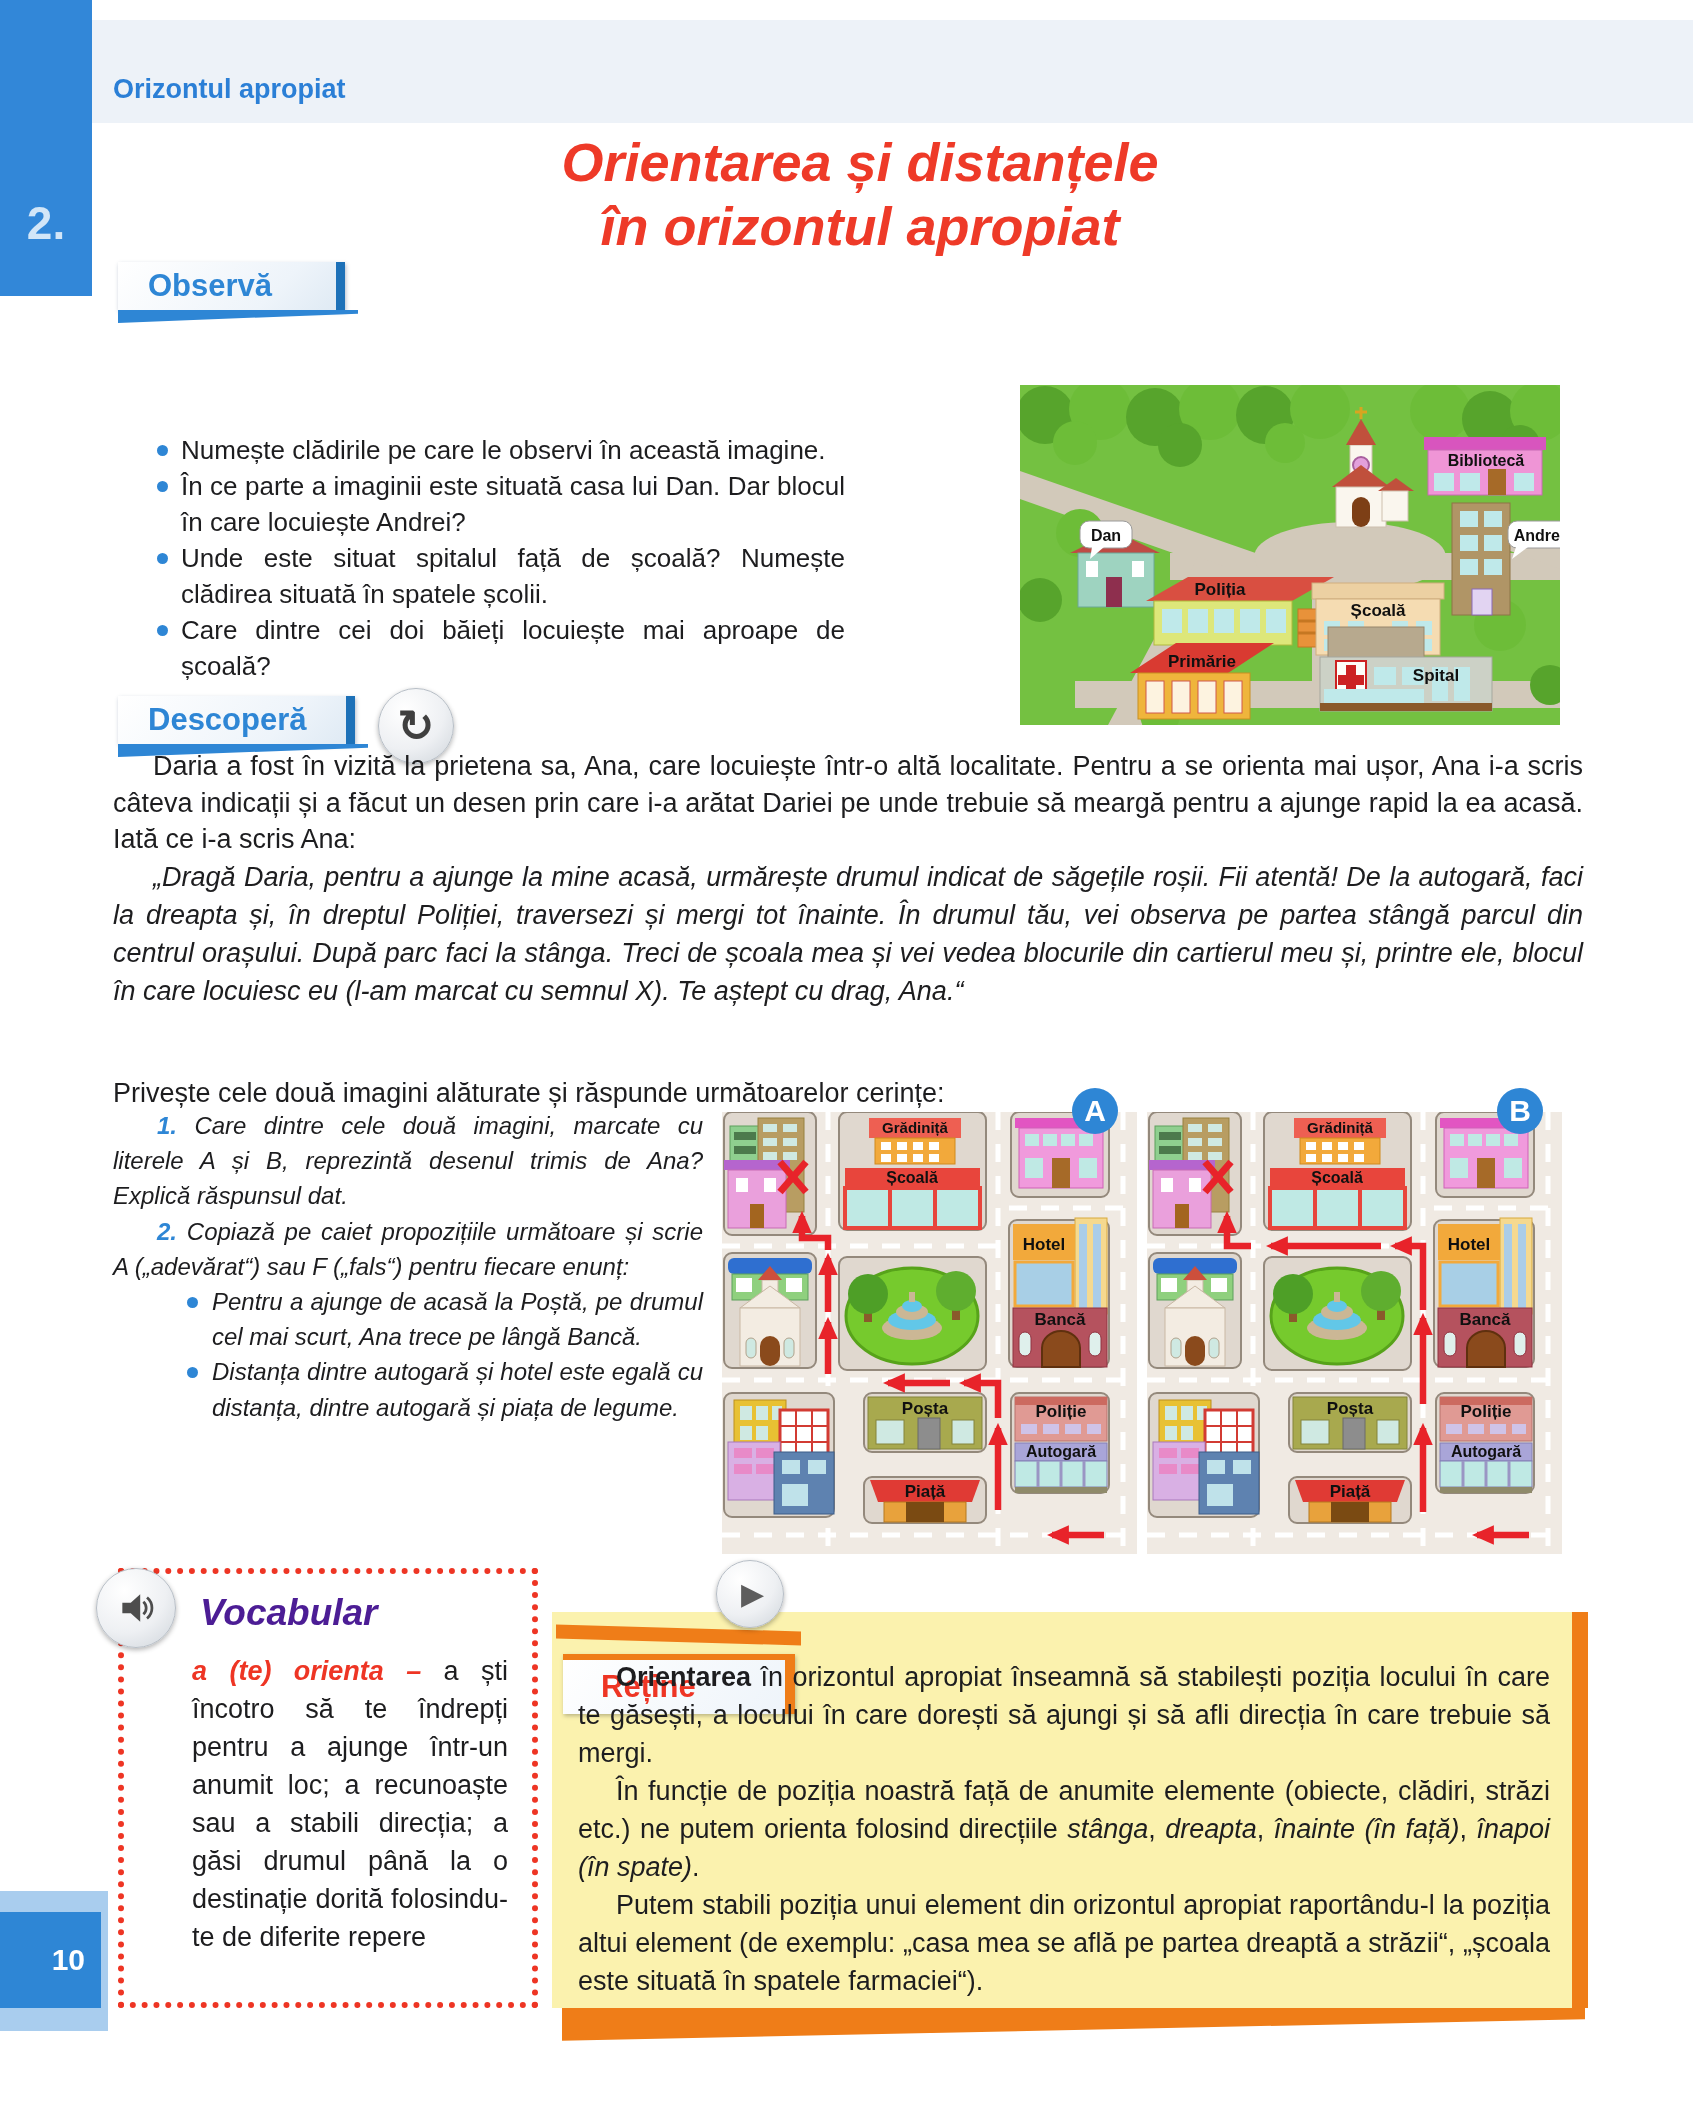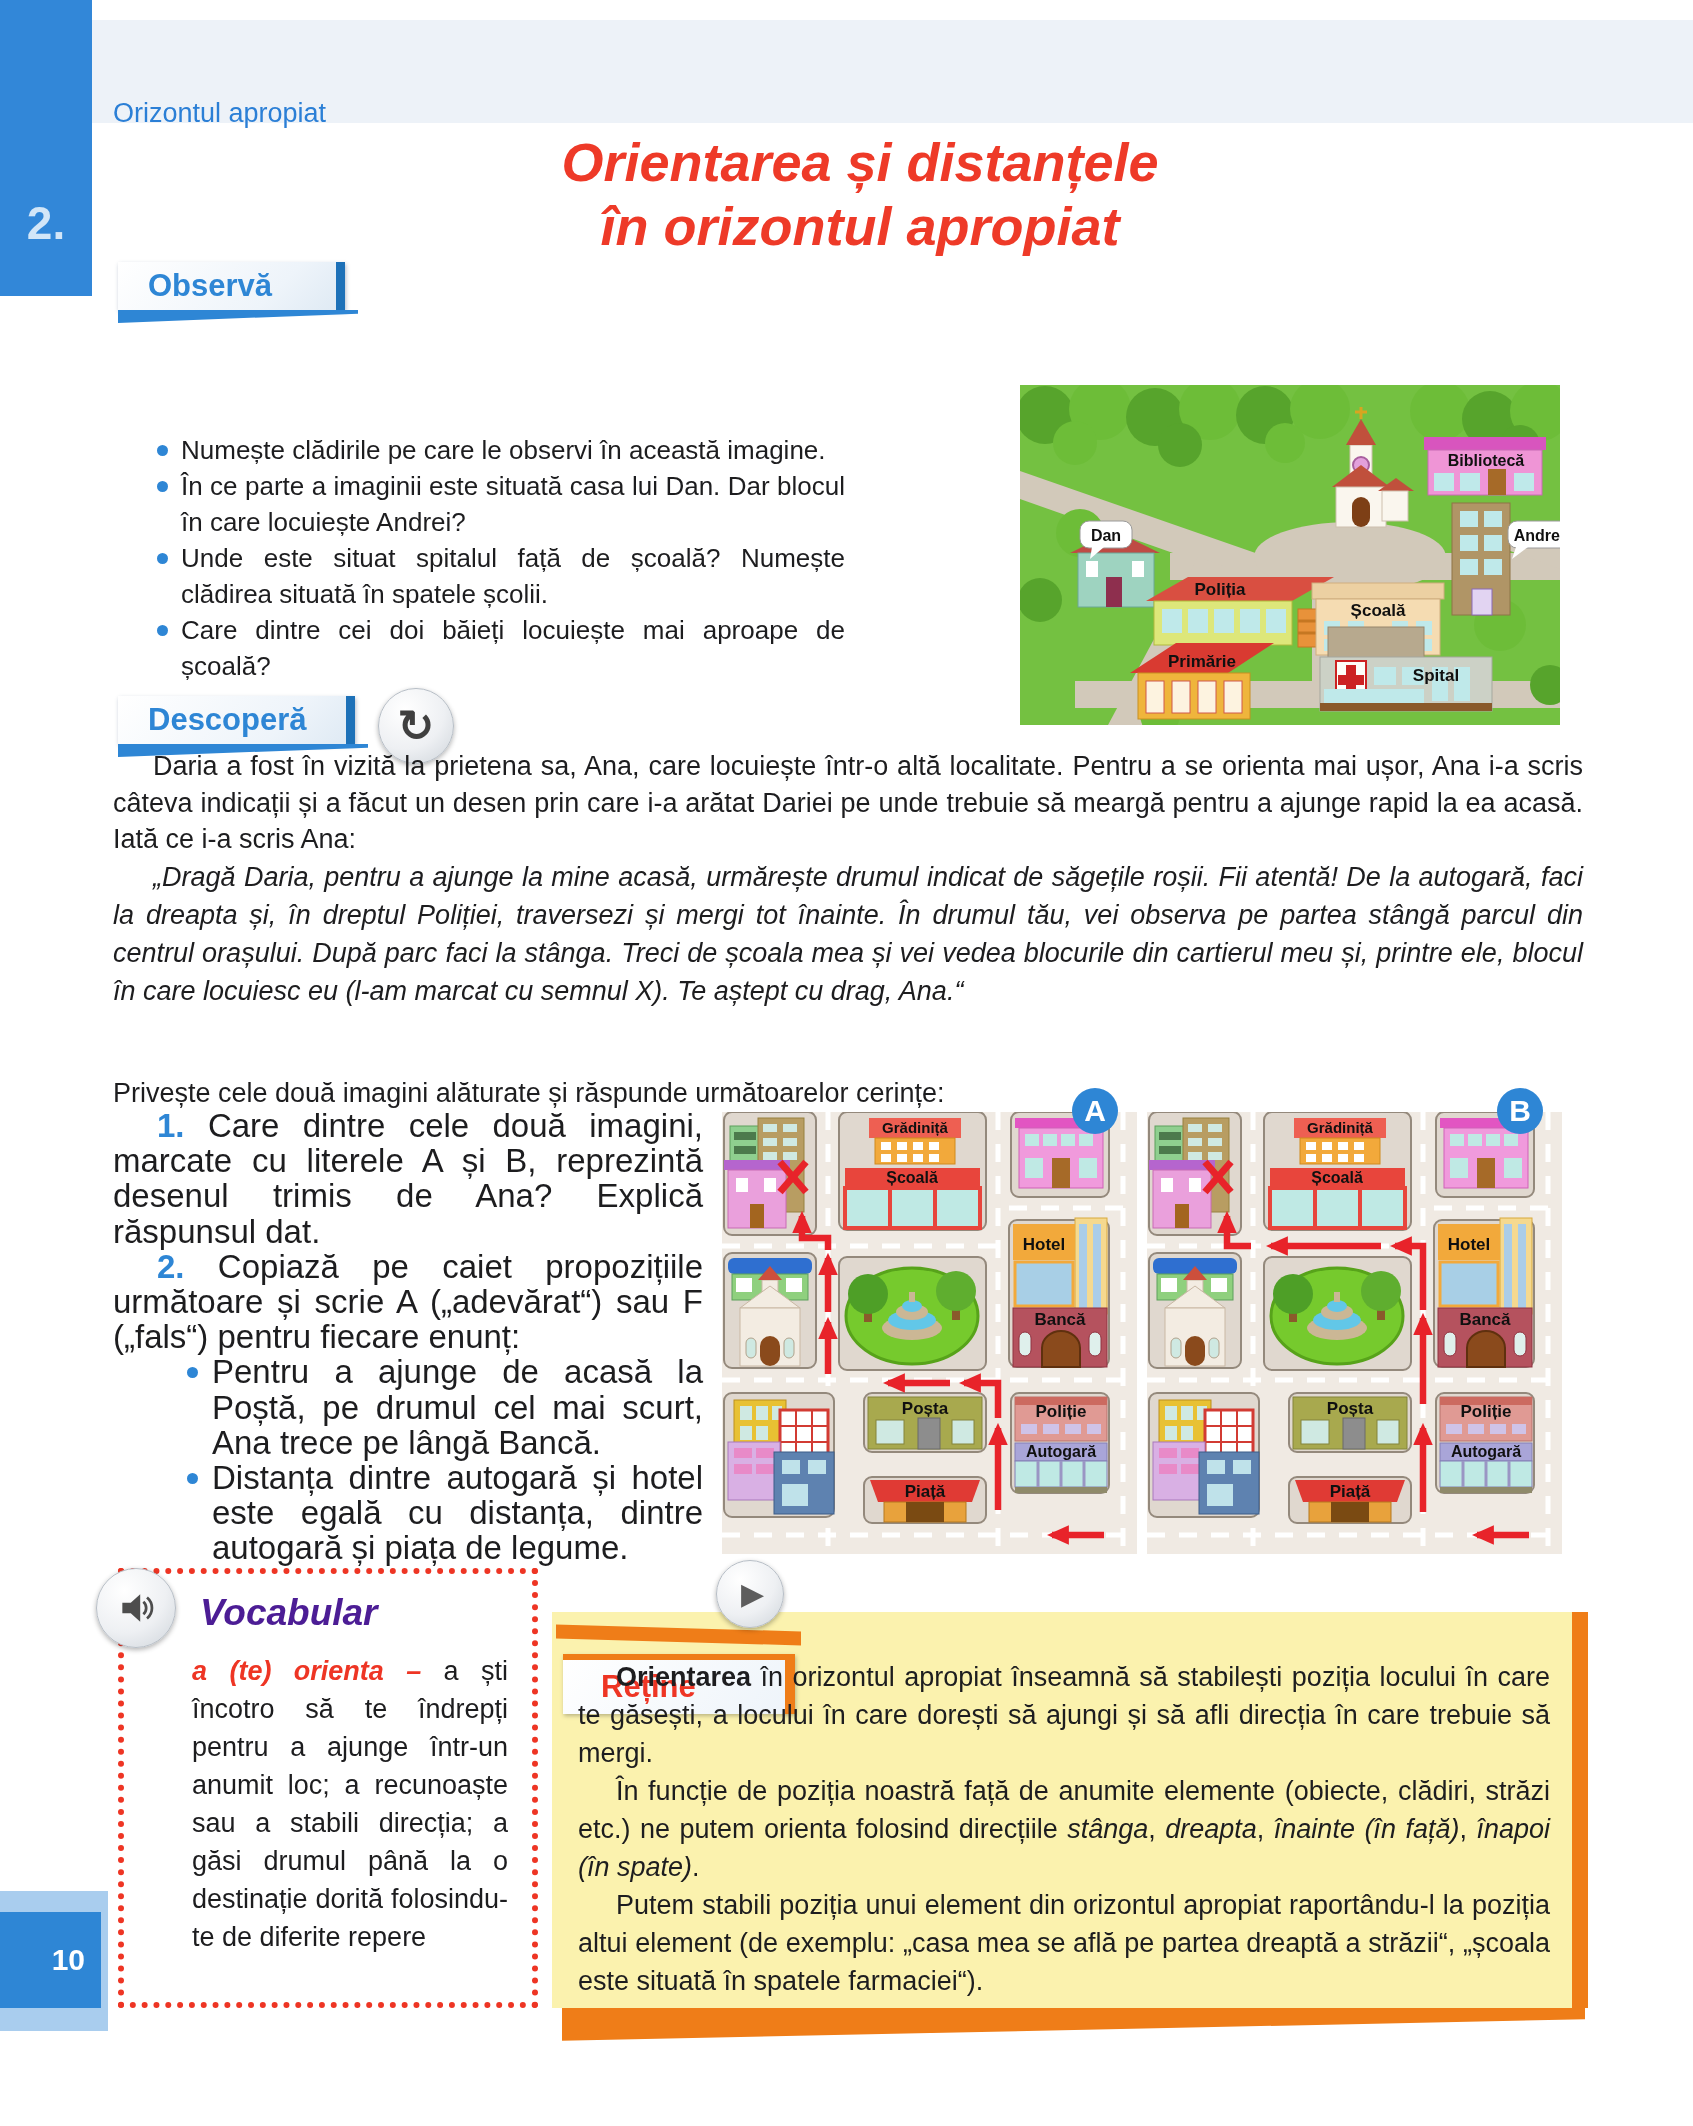--- a/index.html
+++ b/index.html
@@ -3,40 +3,40 @@
 <meta charset="utf-8">
 <style>
   html,body{margin:0;padding:0;background:#ffffff;}
   .page{position:relative;width:1693px;height:2126px;background:#ffffff;overflow:hidden;
         font-family:"Liberation Sans", sans-serif;color:#1d1d1f;}
   .abs{position:absolute;}
   
   .band{background:#edf2f8;}
   .sidebar{background:#3287d8;}
   .unit-num{color:#d2e6f8;font-weight:bold;font-size:46px;text-align:center;}
-  .breadcrumb{color:#2b7fd6;font-weight:normal;font-size:27px;margin-top:24px;}
+  .breadcrumb{color:#2b7fd6;font-weight:bold;font-size:27px;}
   .lesson-title{color:#ee3a28;font-weight:bold;font-style:italic;font-size:54px;line-height:64px;text-align:center;}
   
   .section-badge{height:48px;background:linear-gradient(135deg,#ffffff 0%,#eef4fa 70%,#dfeaf4 100%);
       border-right:9px solid #1d71b8;box-shadow:1px 2px 4px rgba(40,70,110,.35);
       display:flex;align-items:center;padding-left:30px;font-size:31px;font-weight:bold;color:#2e86d5;box-sizing:border-box;}
   .badge-underline{height:13px;background:#2e86d5;clip-path:polygon(0 0,100% 0,100% 28%,0 100%);}
   
   .icon-circle{border-radius:50%;background:radial-gradient(circle at 35% 28%,#ffffff 0%,#eef0f3 55%,#ced4da 100%);
       border:1px solid #b7bec6;box-shadow:0 2px 5px rgba(0,0,0,.3);display:flex;align-items:center;justify-content:center;}
   .refresh-glyph{font-size:44px;font-weight:bold;color:#3f3f3f;line-height:1;}
   .play-glyph{font-size:30px;color:#5d5d5d;line-height:1;padding-left:5px;}
   
   .bodytext{font-size:27px;line-height:36.5px;text-align:justify;}
   .bodytext p{margin:0;text-indent:40px;}
   .letter{font-style:italic;line-height:38px;margin-top:6px;}
   .bullet-list{list-style:none;margin:0;padding:0;font-size:26px;line-height:36px;}
   .bullet-list li{position:relative;padding-left:68px;text-align:justify;}
   .bullet-list li::before{content:"";position:absolute;left:44px;top:13px;width:11px;height:11px;border-radius:50%;background:#2e86d5;}
-  .tasks{font-size:33px;line-height:35.2px;text-align:justify;}
+  .tasks{font-size:24px;line-height:35.2px;text-align:justify;font-style:italic;}
   .tasks p{margin:0;text-indent:44px;}
   .tasks .num{color:#2e86d5;font-weight:bold;}
   .task-bullets{list-style:none;margin:0;padding:0;}
   .task-bullets li{position:relative;padding-left:99px;text-align:justify;}
   .task-bullets li::before{content:"";position:absolute;left:74px;top:13px;width:11px;height:11px;border-radius:50%;background:#2e86d5;}
   
   .citymap{width:415px;height:442px;}
   .citymap svg{display:block;}
   .map-badge{width:46px;height:46px;border-radius:50%;background:#2e86d5;color:#fff;font-weight:bold;
       font-size:30px;display:flex;align-items:center;justify-content:center;}

